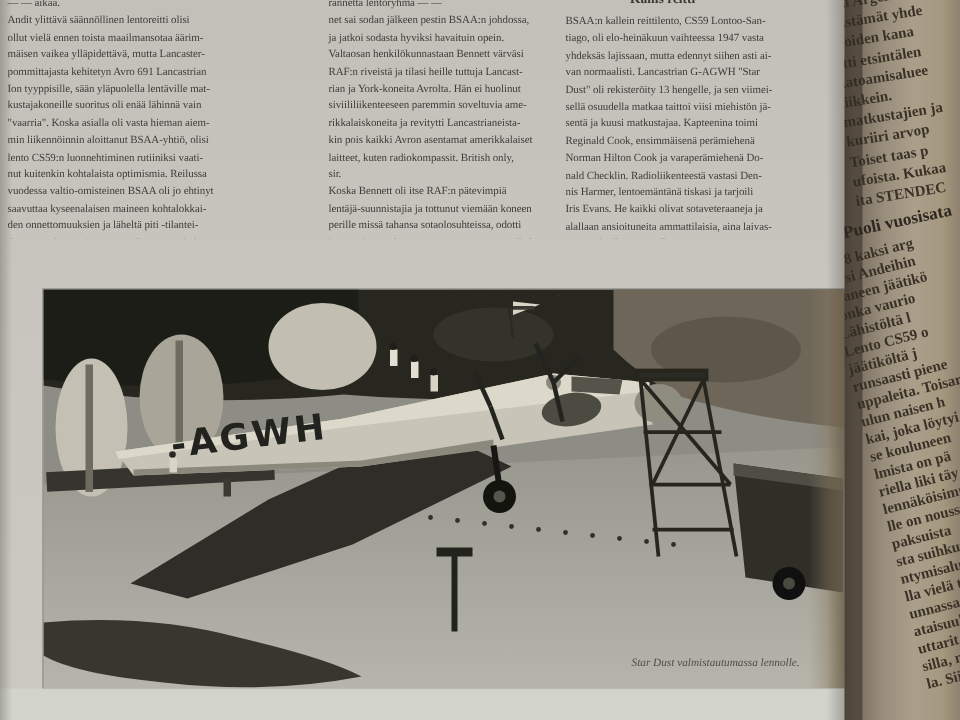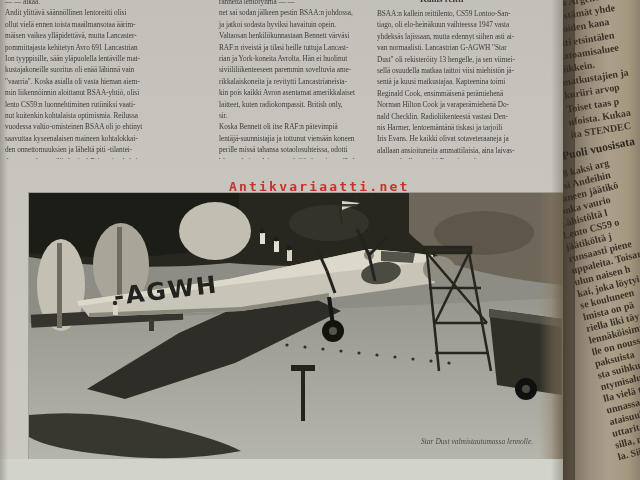--- a/index.html
+++ b/index.html
@@ -218,21 +218,20 @@
         <circle cx="420" cy="170" r="1.6"></circle>
     </g>
 
     <rect x="510" y="0" width="24" height="266" fill="url(#curve)"></rect>
 
     <text x="392" y="251" font-family="Liberation Serif, serif" font-style="italic" font-size="7.5" fill="#4e4d45">Star Dust valmistautumassa lennolle.</text>
   </svg>
 
   <div class="page-bottom"></div>
 
-  <div class="watermark" style="color:#c8271e;">Antikvariaatti.net</div>
   <div class="wm-artifact" style="color:#c8271e;">· · · · ·</div>
 
   <div class="right-page">
     <div class="rp-stack rp-top">
         <div class="rp-line">n ja Argentiina</div>
         <div class="rp-line">eristämät yhde</div>
         <div class="rp-line">lijoiden kana</div>
         <div class="rp-line">ntti etsintälen</div>
         <div class="rp-line">katoamisaluee</div>
         <div class="rp-line">liikkein.</div>

